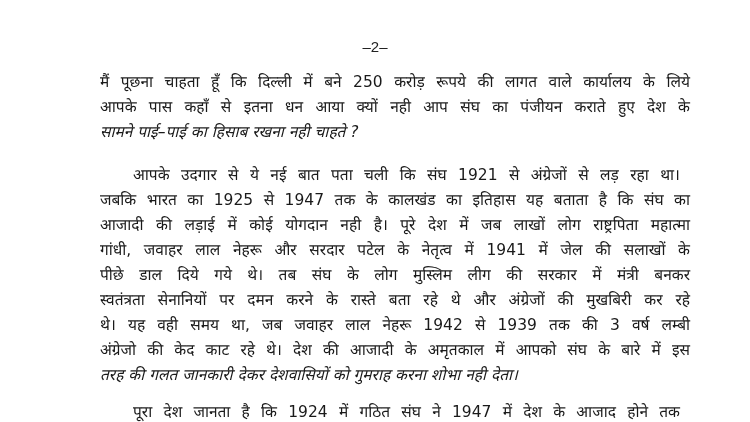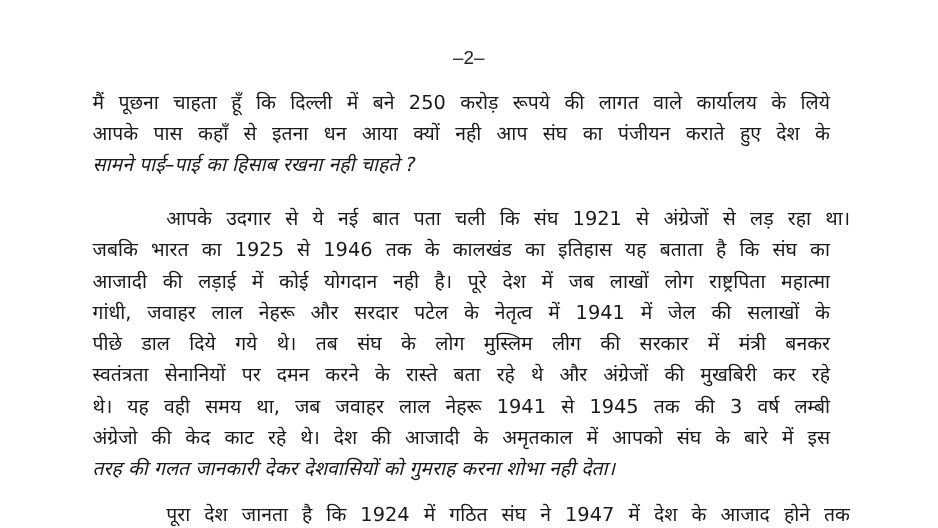--- a/index.html
+++ b/index.html
@@ -1,44 +1,44 @@
 <!DOCTYPE html>
 <html><head>
 <meta charset="utf-8">
 <style>
   html, body { margin: 0; padding: 0; background: #ffffff; }
   body { width: 750px; height: 422px; overflow: hidden; position: relative;
          font-family: "DejaVu Sans", "Liberation Sans", sans-serif; color: #1a1a1a; }
   .page-num { position: absolute; top: 38px; left: 0; width: 750px; text-align: center;
               font-family: "Liberation Sans", sans-serif; font-size: 15px; color: #222; }
-  .line { position: absolute; left: 74px; width: 590px; font-size: 15.5px; line-height: 21px;
+  .line { position: absolute; left: 100px; width: 590px; font-size: 15.5px; line-height: 21px;
           white-space: nowrap; text-align: justify; text-align-last: justify; }
   .line.last { text-align-last: left; font-style: italic; }
   .indent { left: 133px; width: 547px; }
 </style>
 </head>
 <body>
 
 <div>
   <div class="page-num">–2–</div>
 
   <div>
     <div class="line" style="top:72px">मैं पूछना चाहता हूँ कि दिल्ली में बने 250 करोड़ रूपये की लागत वाले कार्यालय के लिये</div>
     <div class="line" style="top:97px">आपके पास कहाँ से इतना धन आया क्यों नही आप संघ का पंजीयन कराते हुए देश के</div>
     <div class="line last" style="top:122px">सामने पाई–पाई का हिसाब रखना नही चाहते ?</div>
   </div>
 
   <div>
     <div class="line indent" style="top:165px">आपके उदगार से ये नई बात पता चली कि संघ 1921 से अंग्रेजों से लड़ रहा था।</div>
-    <div class="line" style="top:190px">जबकि भारत का 1925 से 1946 तक के कालखंड का इतिहास यह बताता है कि संघ का</div>
+    <div class="line" style="top:190px">जबकि भारत का 1925 से 1947 तक के कालखंड का इतिहास यह बताता है कि संघ का</div>
     <div class="line" style="top:215px">आजादी की लड़ाई में कोई योगदान नही है। पूरे देश में जब लाखों लोग राष्ट्रपिता महात्मा</div>
     <div class="line" style="top:240px">गांधी, जवाहर लाल नेहरू और सरदार पटेल के नेतृत्व में 1941 में जेल की सलाखों के</div>
     <div class="line" style="top:265px">पीछे डाल दिये गये थे। तब संघ के लोग मुस्लिम लीग की सरकार में मंत्री बनकर</div>
     <div class="line" style="top:290px">स्वतंत्रता सेनानियों पर दमन करने के रास्ते बता रहे थे और अंग्रेजों की मुखबिरी कर रहे</div>
-    <div class="line" style="top:315px">थे। यह वही समय था, जब जवाहर लाल नेहरू 1941 से 1945 तक की 3 वर्ष लम्बी</div>
+    <div class="line" style="top:315px">थे। यह वही समय था, जब जवाहर लाल नेहरू 1942 से 1939 तक की 3 वर्ष लम्बी</div>
     <div class="line" style="top:340px">अंग्रेजो की केद काट रहे थे। देश की आजादी के अमृतकाल में आपको संघ के बारे में इस</div>
     <div class="line last" style="top:365px">तरह की गलत जानकारी देकर देशवासियों को गुमराह करना शोभा नही देता।</div>
   </div>
 
   <div>
     <div class="line indent" style="top:402px">पूरा देश जानता है कि 1924 में गठित संघ ने 1947 में देश के आजाद होने तक</div>
   </div>
 </div>
 
 </body></html>

